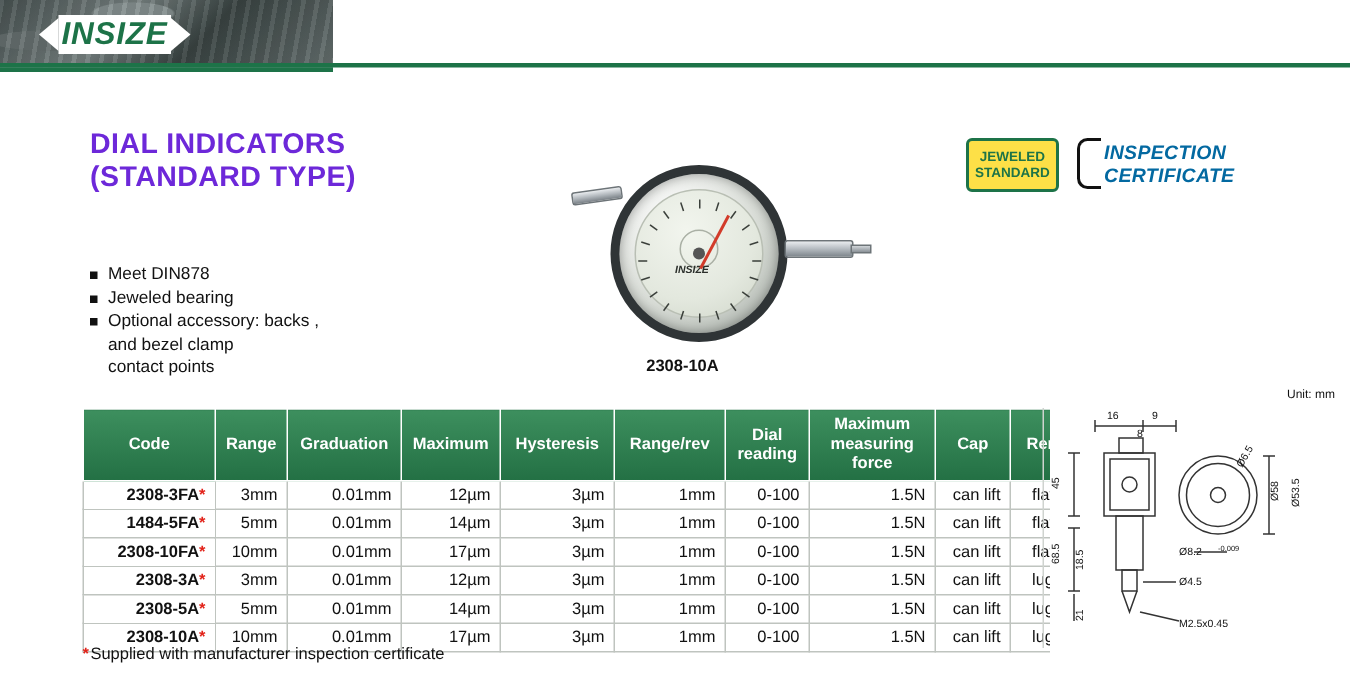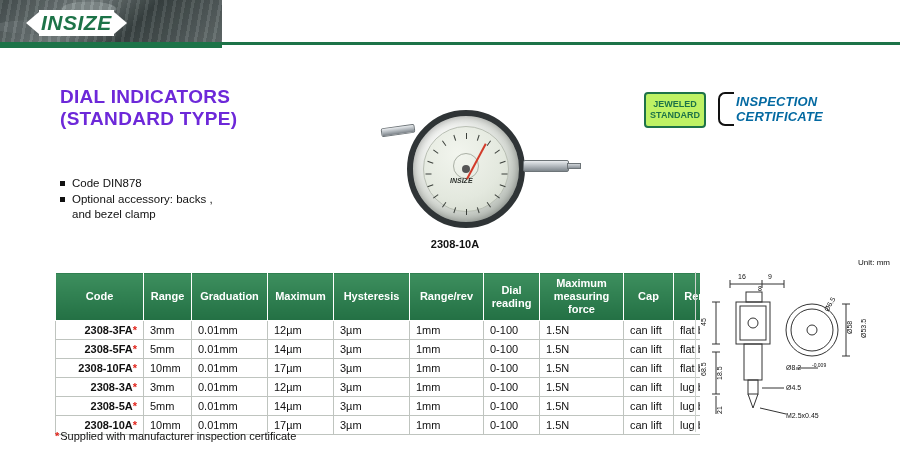--- a/index.html
+++ b/index.html
@@ -72,21 +72,21 @@
   }
   .bullets li{ list-style:none; position:relative; padding-left:12px; margin:0 0 1px 0;}
   .bullets li:before{
     content:""; position:absolute; left:0; top:5px; width:5px; height:5px; background:#111;
   }
   .bullets ul{ margin:0; padding:0; }
 
   
   .badge-jeweled{
     position:absolute; left:644px; top:92px; width:62px; height:36px;
-    border:2px solid #1d7348; border-radius:4px; background:#bef264;
+    border:2px solid #1d7348; border-radius:4px; background:#fde047;
     display:flex; flex-direction:column; align-items:center; justify-content:center;
     color:#1d7348; font-weight:bold; font-size:9px; line-height:11px; text-align:center;
   }
   .badge-cert{
     position:absolute; left:718px; top:90px; width:130px; height:40px;
   }
   .badge-cert .cert-text{
     position:absolute; left:18px; top:4px;
     color:#0369a1; font-weight:bold; font-style:italic; font-size:13px; line-height:15px;
     letter-spacing:.2px;
@@ -156,21 +156,21 @@
     position:absolute; left:55px; top:272px;
     border-collapse:collapse; font-size:11px; color:#111;
   }
   table.spec th{
     background:#2f7d4f;
     background:linear-gradient(#3d8f5e,#237044);
     color:#ffffff; font-weight:bold; font-size:11px;
     border:1px solid #ffffff; padding:4px 6px; line-height:13px;
   }
   table.spec td{
-    border:1px solid #bfc4bf; padding:3px 6px; text-align:left; height:18px;
+    border:1px solid #bfc4bf; padding:3px 6px; text-align:right; height:18px;
     background:#ffffff;
   }
   table.spec td.code{
     text-align:right; font-weight:bold; padding-left:8px; position:relative;
   }
   .ast{ color:#e2231a; font-weight:bold; }
   .footnote{
     position:absolute; left:55px; top:430px; font-size:11px; color:#111;
   }
   .footnote .ast{ margin-right:1px; }
@@ -205,23 +205,25 @@
   <div class="header-rule2" data-name="header-divider-left"></div>
 </div>
 
 <div class="title" data-name="page-title">
   <div data-name="page-title-line1">DIAL INDICATORS</div>
   <div data-name="page-title-line2">(STANDARD TYPE)</div>
 </div>
 
 <div class="bullets" data-name="feature-list">
   <ul>
-    <li data-name="list-item">Code DIN878</li>
+    <li data-name="list-item">Meet DIN878</li>
+    <li data-name="list-item">Jeweled bearing</li>
     <li data-name="list-item">Optional accessory: backs ,</li>
     <li style="list-style:none;padding-left:12px;" data-name="list-item-cont">and bezel clamp</li>
+    <li style="list-style:none;padding-left:12px;" data-name="list-item-cont">contact points</li>
   </ul>
 </div>
 <style>
   .bullets li[data-name="list-item-cont"]:before{ display:none; }
 </style>
 
 <div class="badge-jeweled" data-name="status-badge-jeweled-bearing">
   <span data-name="badge-jeweled-line1">JEWELED</span>
   <span data-name="badge-jeweled-line2">STANDARD</span>
 </div>
@@ -292,21 +294,21 @@
       <td data-name="cell-graduation">0.01mm</td>
       <td data-name="cell-accuracy">12µm</td>
       <td data-name="cell-hysteresis">3µm</td>
       <td data-name="cell-range-rev">1mm</td>
       <td data-name="cell-dial-reading">0-100</td>
       <td data-name="cell-force">1.5N</td>
       <td data-name="cell-cap">can lift</td>
       <td data-name="cell-remark">flat back</td>
     </tr>
     <tr data-name="table-row">
-      <td class="code" data-name="cell-code"><span>2308-5FA</span><span class="ast" data-name="certificate-asterisk">*</span></td>
+      <td class="code" data-name="cell-code"><span>1484-5FA</span><span class="ast" data-name="certificate-asterisk">*</span></td>
       <td data-name="cell-range">5mm</td>
       <td data-name="cell-graduation">0.01mm</td>
       <td data-name="cell-accuracy">14µm</td>
       <td data-name="cell-hysteresis">3µm</td>
       <td data-name="cell-range-rev">1mm</td>
       <td data-name="cell-dial-reading">0-100</td>
       <td data-name="cell-force">1.5N</td>
       <td data-name="cell-cap">can lift</td>
       <td data-name="cell-remark">flat back</td>
     </tr>

